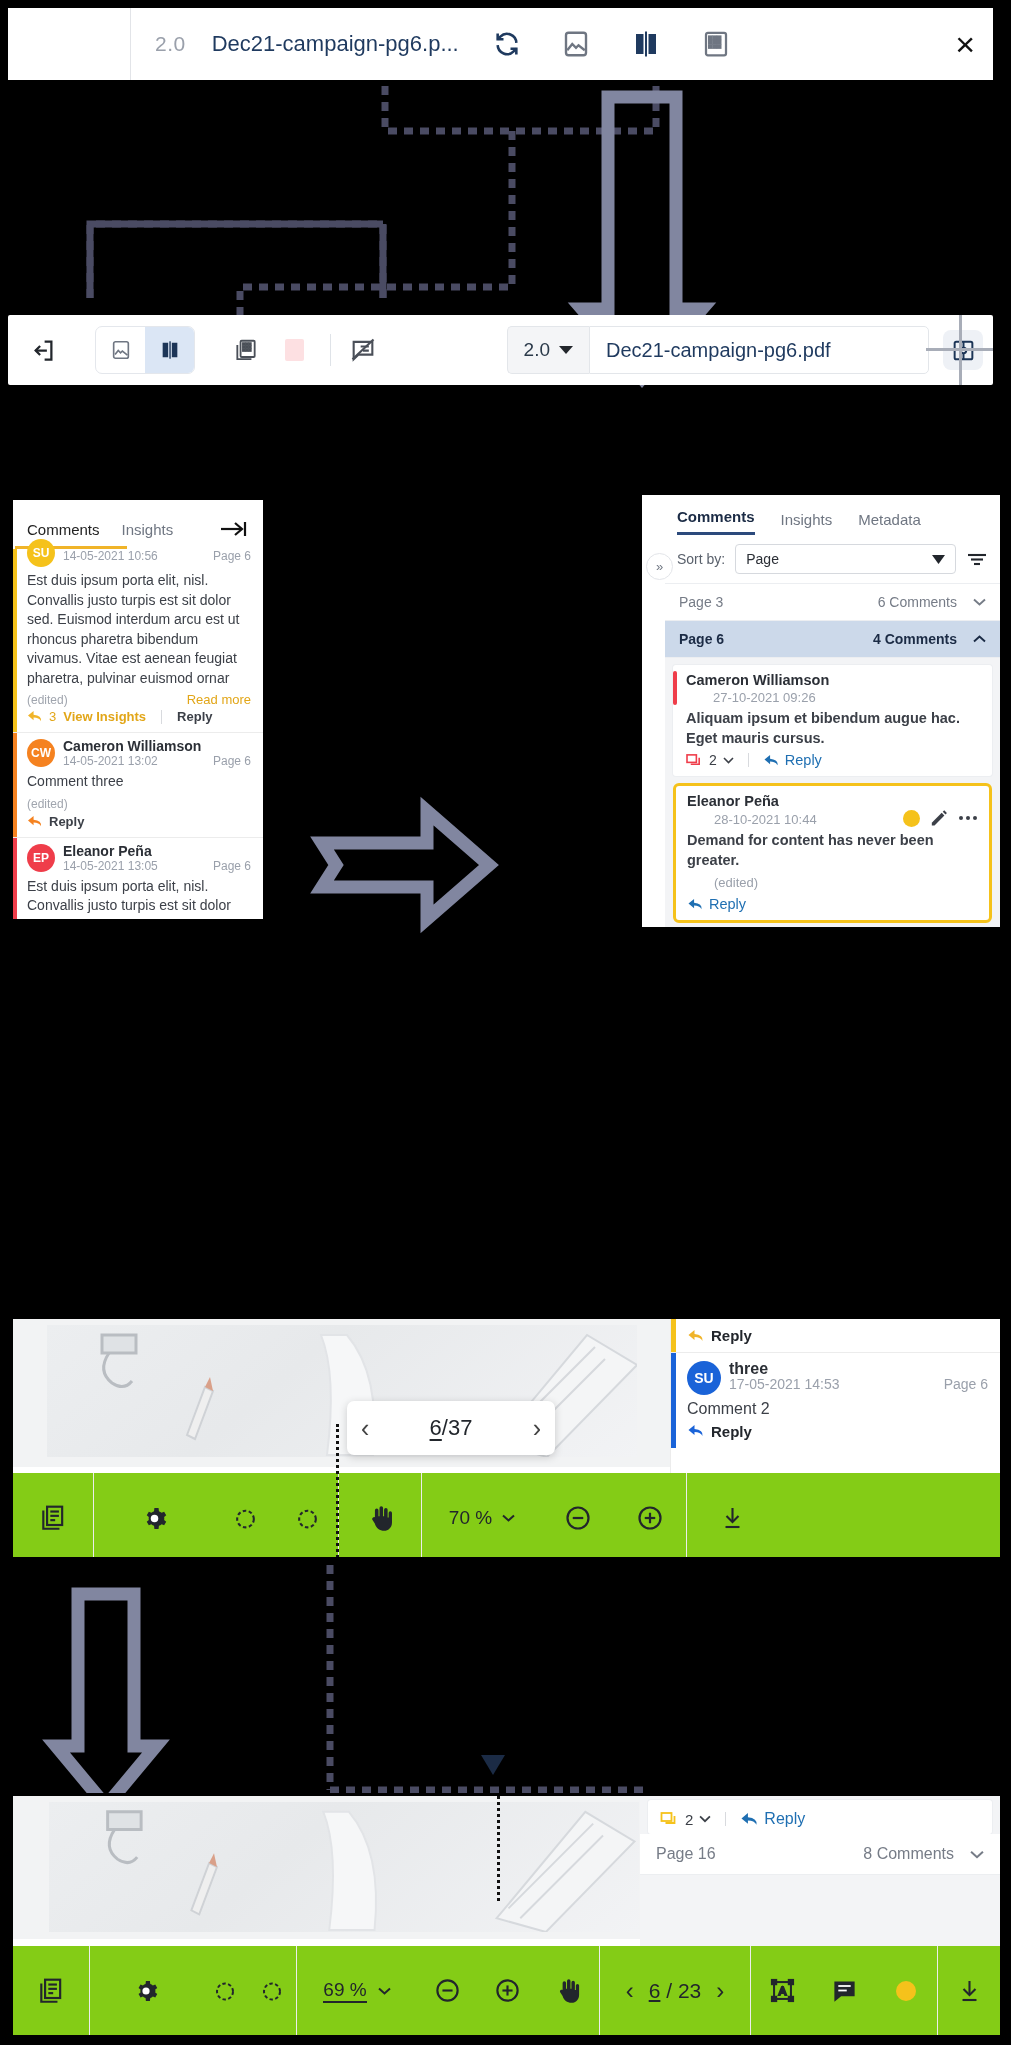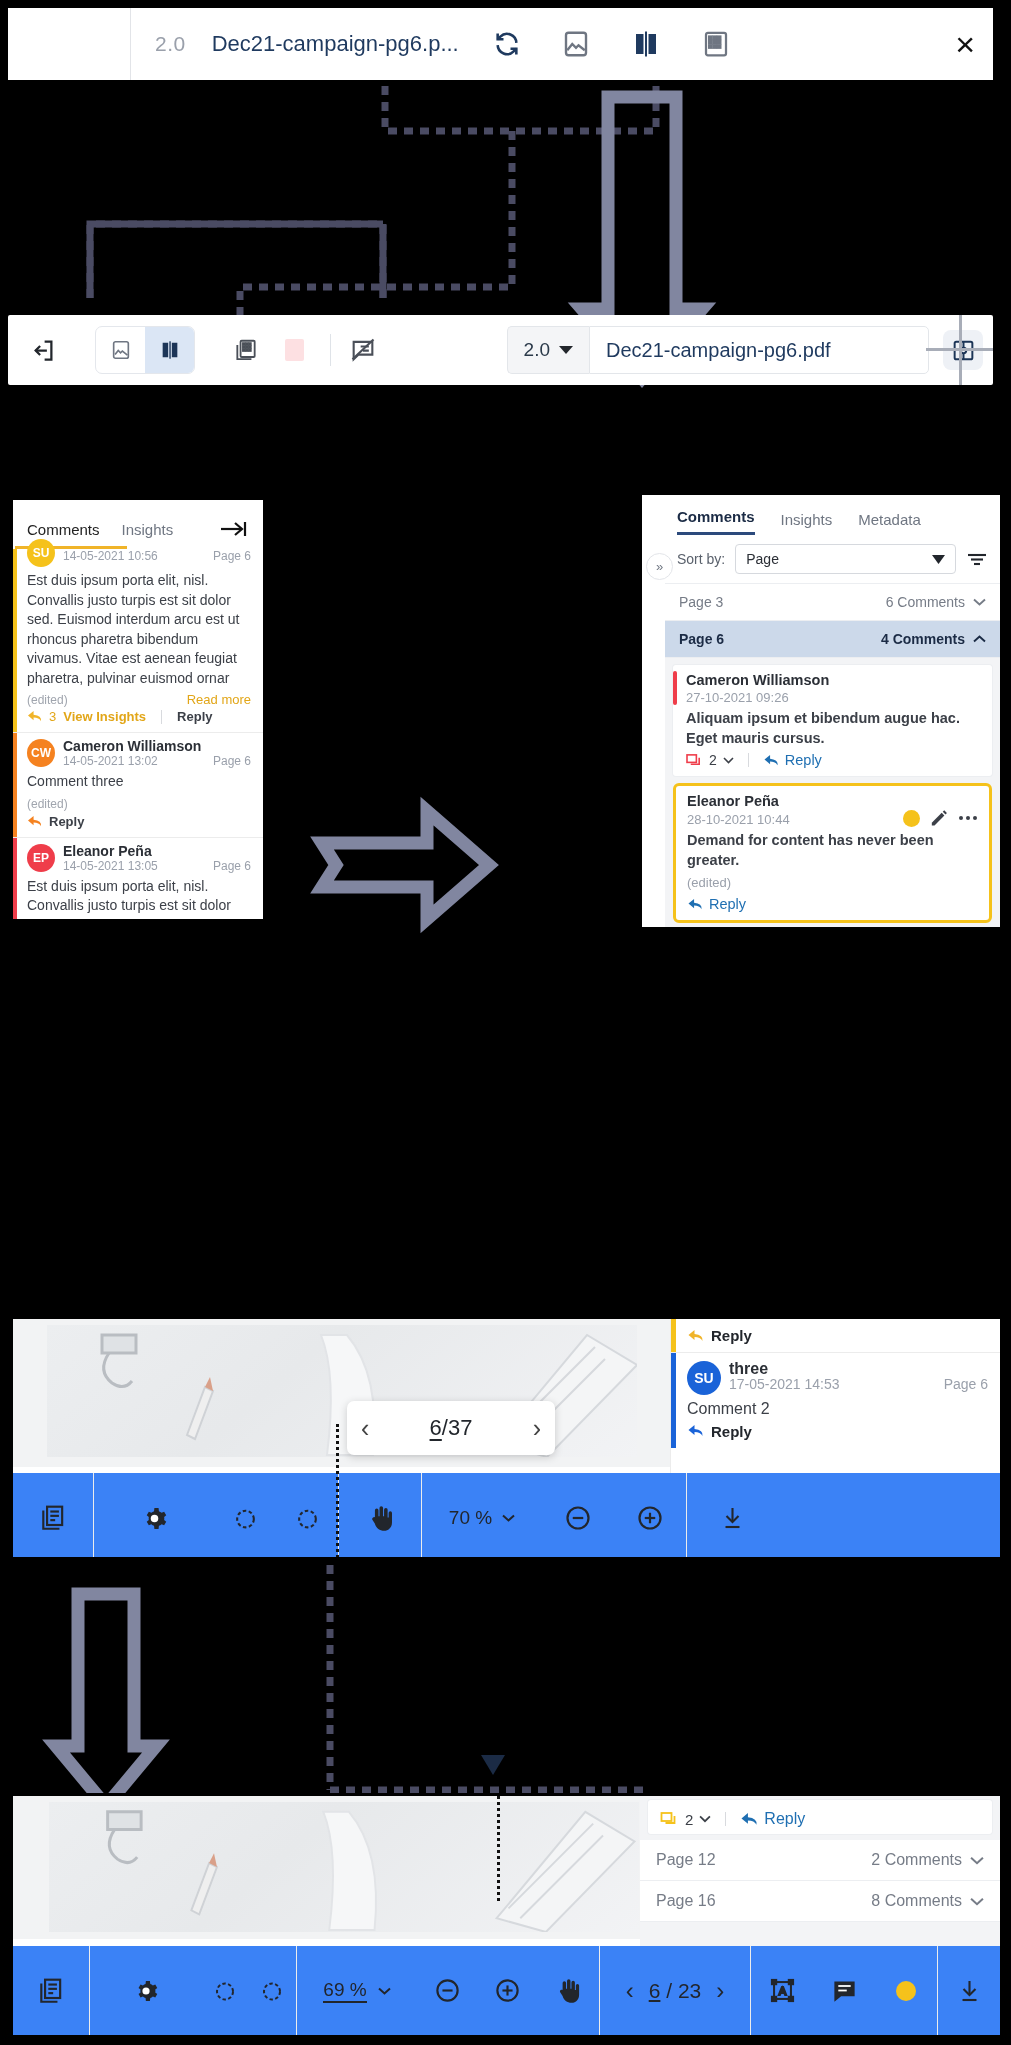--- a/index.html
+++ b/index.html
@@ -76,42 +76,42 @@
   .collapse-pill { position:absolute; left: 4px; top: 58px; width: 27px; height: 27px; border-radius:50%;
                    background:#fff; border:1px solid #e3e5e9; display:flex; align-items:center;
                    justify-content:center; color:#6f7682; font-size:13px;}
   .cr-sort { background:#fff; display:flex; align-items:center; gap:10px; padding: 9px 12px; border-bottom:1px solid #eceef1;}
   .cr-sort-label { font-size: 14px; color:#5a616c;}
   .cr-select { flex:1; border:1px solid #d6d9de; border-radius:4px; height:30px; display:flex;
                align-items:center; padding: 0 10px; font-size:14px; color:#2b2f36;}
   .pagerow { display:flex; align-items:center; padding: 10px 14px; font-size:14px; background:#fff;
              border-bottom:1px solid #eceef1; color:#767c87;}
   .pagerow.sel { background:#ccd9ea; color:#1b2b45; font-weight:bold;}
-  .pagerow .cnt { margin-left:auto; display:flex; align-items:center; gap:8px;}
+  .pagerow .cnt { margin-left:auto; display:flex; align-items:center; gap:16px;}
   .rcard { background:#fff; margin: 7px 8px; border-radius:3px; position:relative; padding: 7px 11px 8px 13px;
            box-shadow: 0 0 0 1px #eceef1;}
   .rcard .bar { position:absolute; left:0; top:6px; width:4px; height: 34px; border-radius:2px;}
   .rcard.hl { border: 3px solid #f5c21b; border-radius:6px; box-shadow:none; padding-left:11px;}
   .rname { font-size:14.5px; font-weight:bold; color:#2b2f36;}
-  .rdate { font-size:13px; color:#9aa0ab; margin-top:2px;}
+  .rdate { font-size:13px; color:#9aa0ab; margin-top:2px;margin-left:27px;}
   .rbody { font-size:14.5px; color:#3c4048; line-height:20px; margin-top:3px;font-weight:bold;}
   .ract { display:flex; align-items:center; gap:6px; margin-top:4px; font-size:14px;}
   .replylink { color:#1f6fb2; font-size:14.5px;}
 
   
   #panel-mid { left: 10px; top: 1316px; width: 993px; height: 244px; border: 3px solid #000;}
   .doc-strip { height: 148px; background:#f2f3f4; position:relative; }
   .doc-img { position:absolute; left:34px; top:6px; width: 590px; height: 132px;
              background: linear-gradient(140deg,#eceef0 0%,#e7e9eb 40%,#f2f3f5 100%); }
   .pagepill { position:absolute; left: 334px; top: 82px; width: 208px; height: 54px; background:#fff;
               border-radius:7px; box-shadow: 0 2px 9px rgba(0,0,0,.18); display:flex; align-items:center;
               justify-content:space-between; padding: 0 14px; }
   .pagepill .num { font-size:22px; color:#22262c;}
   .pagepill .num u { text-decoration-thickness: 2px; text-underline-offset: 4px;}
-  .vtoolbar { height: 90px; background:#3b82f6; display:flex; align-items:center; }
+  .vtoolbar { height: 90px; background:#84cc16; display:flex; align-items:center; }
   .vt-cell { display:flex; align-items:center; justify-content:center; }
   .vt-divider { width:1px; height:90px; background:#ececec; }
   .zoompct { font-size:19px; color:#22262c;}
 
   
   .dotted-v { position:absolute; width:0; border-left: 3px dotted #111; }
 
   
   #panel-bot { left: 10px; top: 1793px; width: 993px; height: 245px; border: 3px solid #000;}
   .bot-strip { height: 143px; background:#f2f3f4; position:relative;}
@@ -605,29 +605,20 @@
             <svg width="12" height="8" viewBox="0 0 11 7" fill="none" stroke="#3c4048" stroke-width="1.6">
                 <polyline points="1,1 5.5,5.5 10,1"></polyline>
               </svg>
             <span class="sep"></span>
             <svg width="18" height="15" viewBox="0 0 16 14">
                 <path d="M7 1 L1 6 L7 11 V8 q6 0 8 4 Q16 6 7 5 Z" fill="#1f6fb2"></path>
               </svg>
             <span class="replylink" style="font-size:16px">Reply</span>
           </div>
         </div>
-        <div class="pagerow" style="font-size:16px;padding:11px 16px;margin-top:6px">
-          <span>Page 12</span>
-          <span class="cnt">
-            <span>2 Comments</span>
-            <svg width="14" height="9" viewBox="0 0 13 8" fill="none" stroke="#767c87" stroke-width="1.9">
-                <polyline points="1,1.5 6.5,6.5 12,1.5"></polyline>
-              </svg>
-          </span>
-        </div>
         <div class="pagerow" style="font-size:16px;padding:11px 16px">
           <span>Page 16</span>
           <span class="cnt">
             <span>8 Comments</span>
             <svg width="14" height="9" viewBox="0 0 13 8" fill="none" stroke="#767c87" stroke-width="1.9">
                 <polyline points="1,1.5 6.5,6.5 12,1.5"></polyline>
               </svg>
           </span>
         </div>
       </div>

